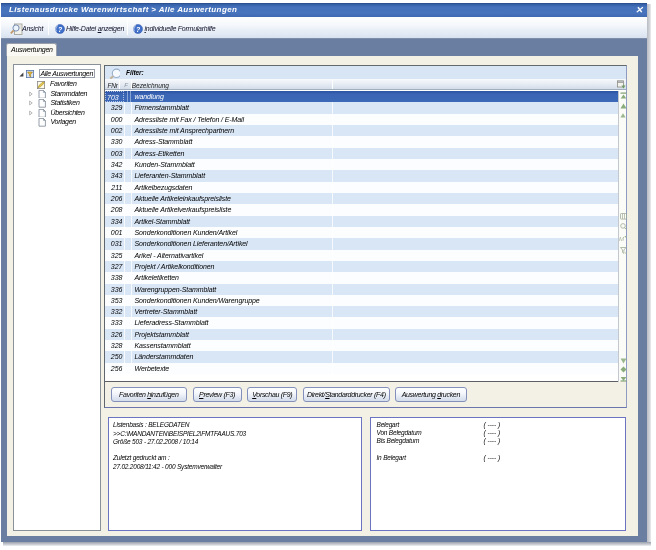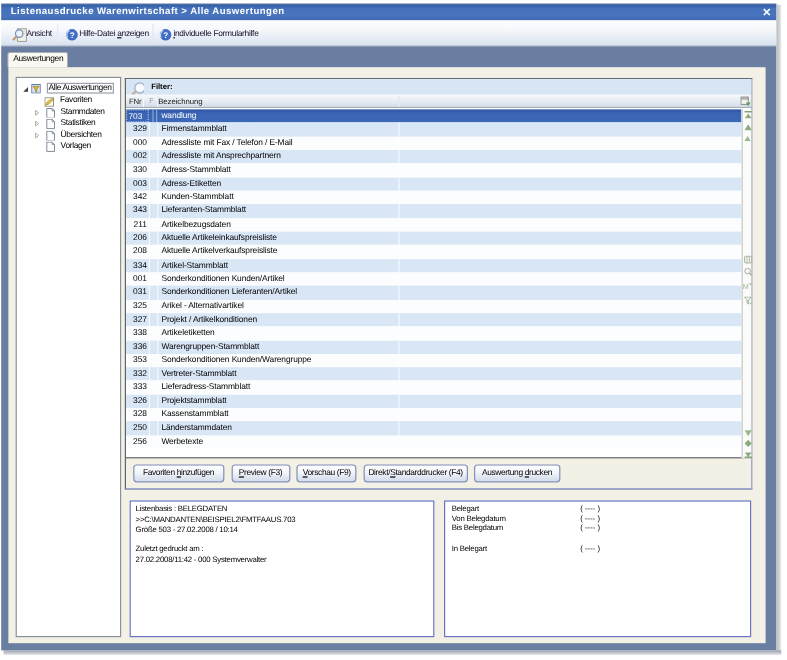--- a/index.html
+++ b/index.html
@@ -1,16 +1,16 @@
 <!DOCTYPE html>
 <html><head><meta charset="utf-8">
 <style>
 * { margin:0; padding:0; box-sizing:border-box; }
 html,body { width:656px; height:550px; background:#fff; font-family:"Liberation Sans",sans-serif; }
-#win { position:absolute; left:0; top:0; width:656px; height:550px; overflow:hidden; }
+#win { position:absolute; left:0; top:0; width:656px; height:550px; overflow:hidden;font-style:italic; }
 .abs { position:absolute; white-space:nowrap; }
 
 
 #titlebar { left:1px; top:2.5px; width:645.5px; height:14.5px;
   background:linear-gradient(180deg,#335ea6 0%,#4572bb 25%,#4873bd 70%,#3f6ab1 100%);
   border-top:1px solid #2b5190; }
 #titletext { left:9px; top:5px; color:#fff; font-size:8px; font-weight:bold; letter-spacing:0.38px; }
 #closex { left:635.2px; top:4.6px; color:#fff; font-size:9px; font-weight:bold; }
 #toolbar { left:1px; top:17px; width:645.5px; height:22px;
   background:linear-gradient(180deg,#fefefe 0%,#f4f7fb 40%,#dde6f2 90%,#d7e1ef 100%);

